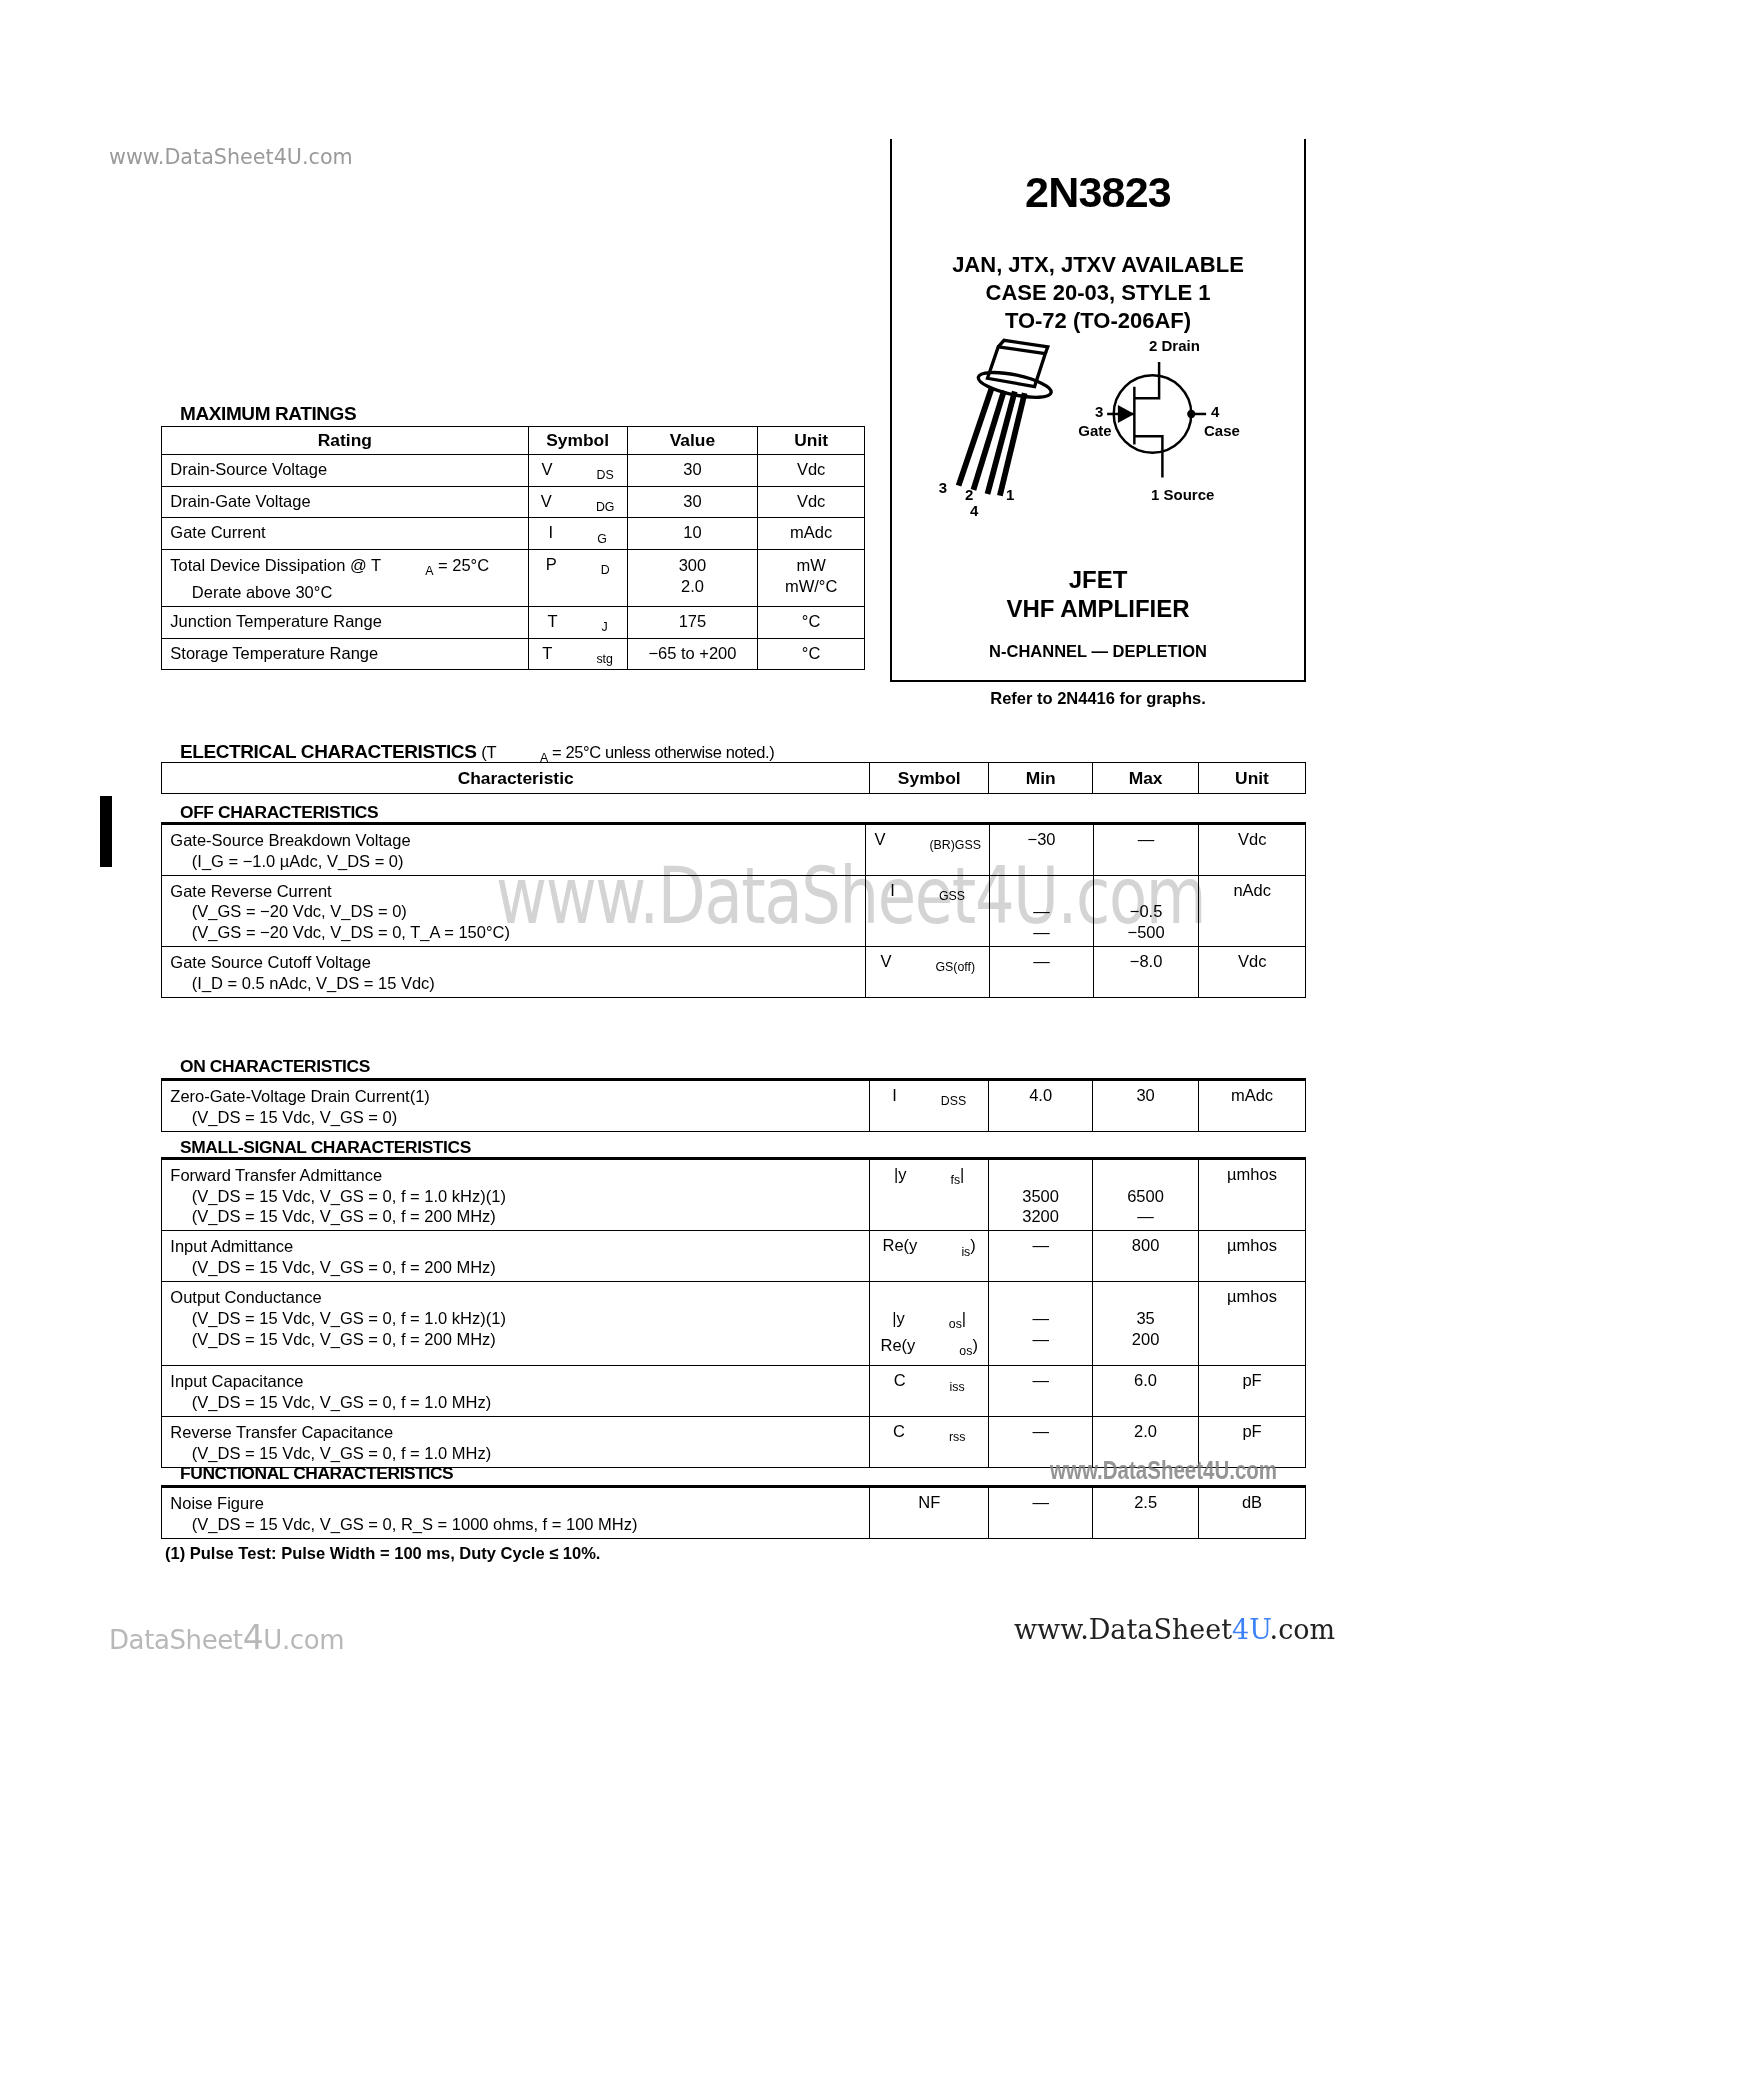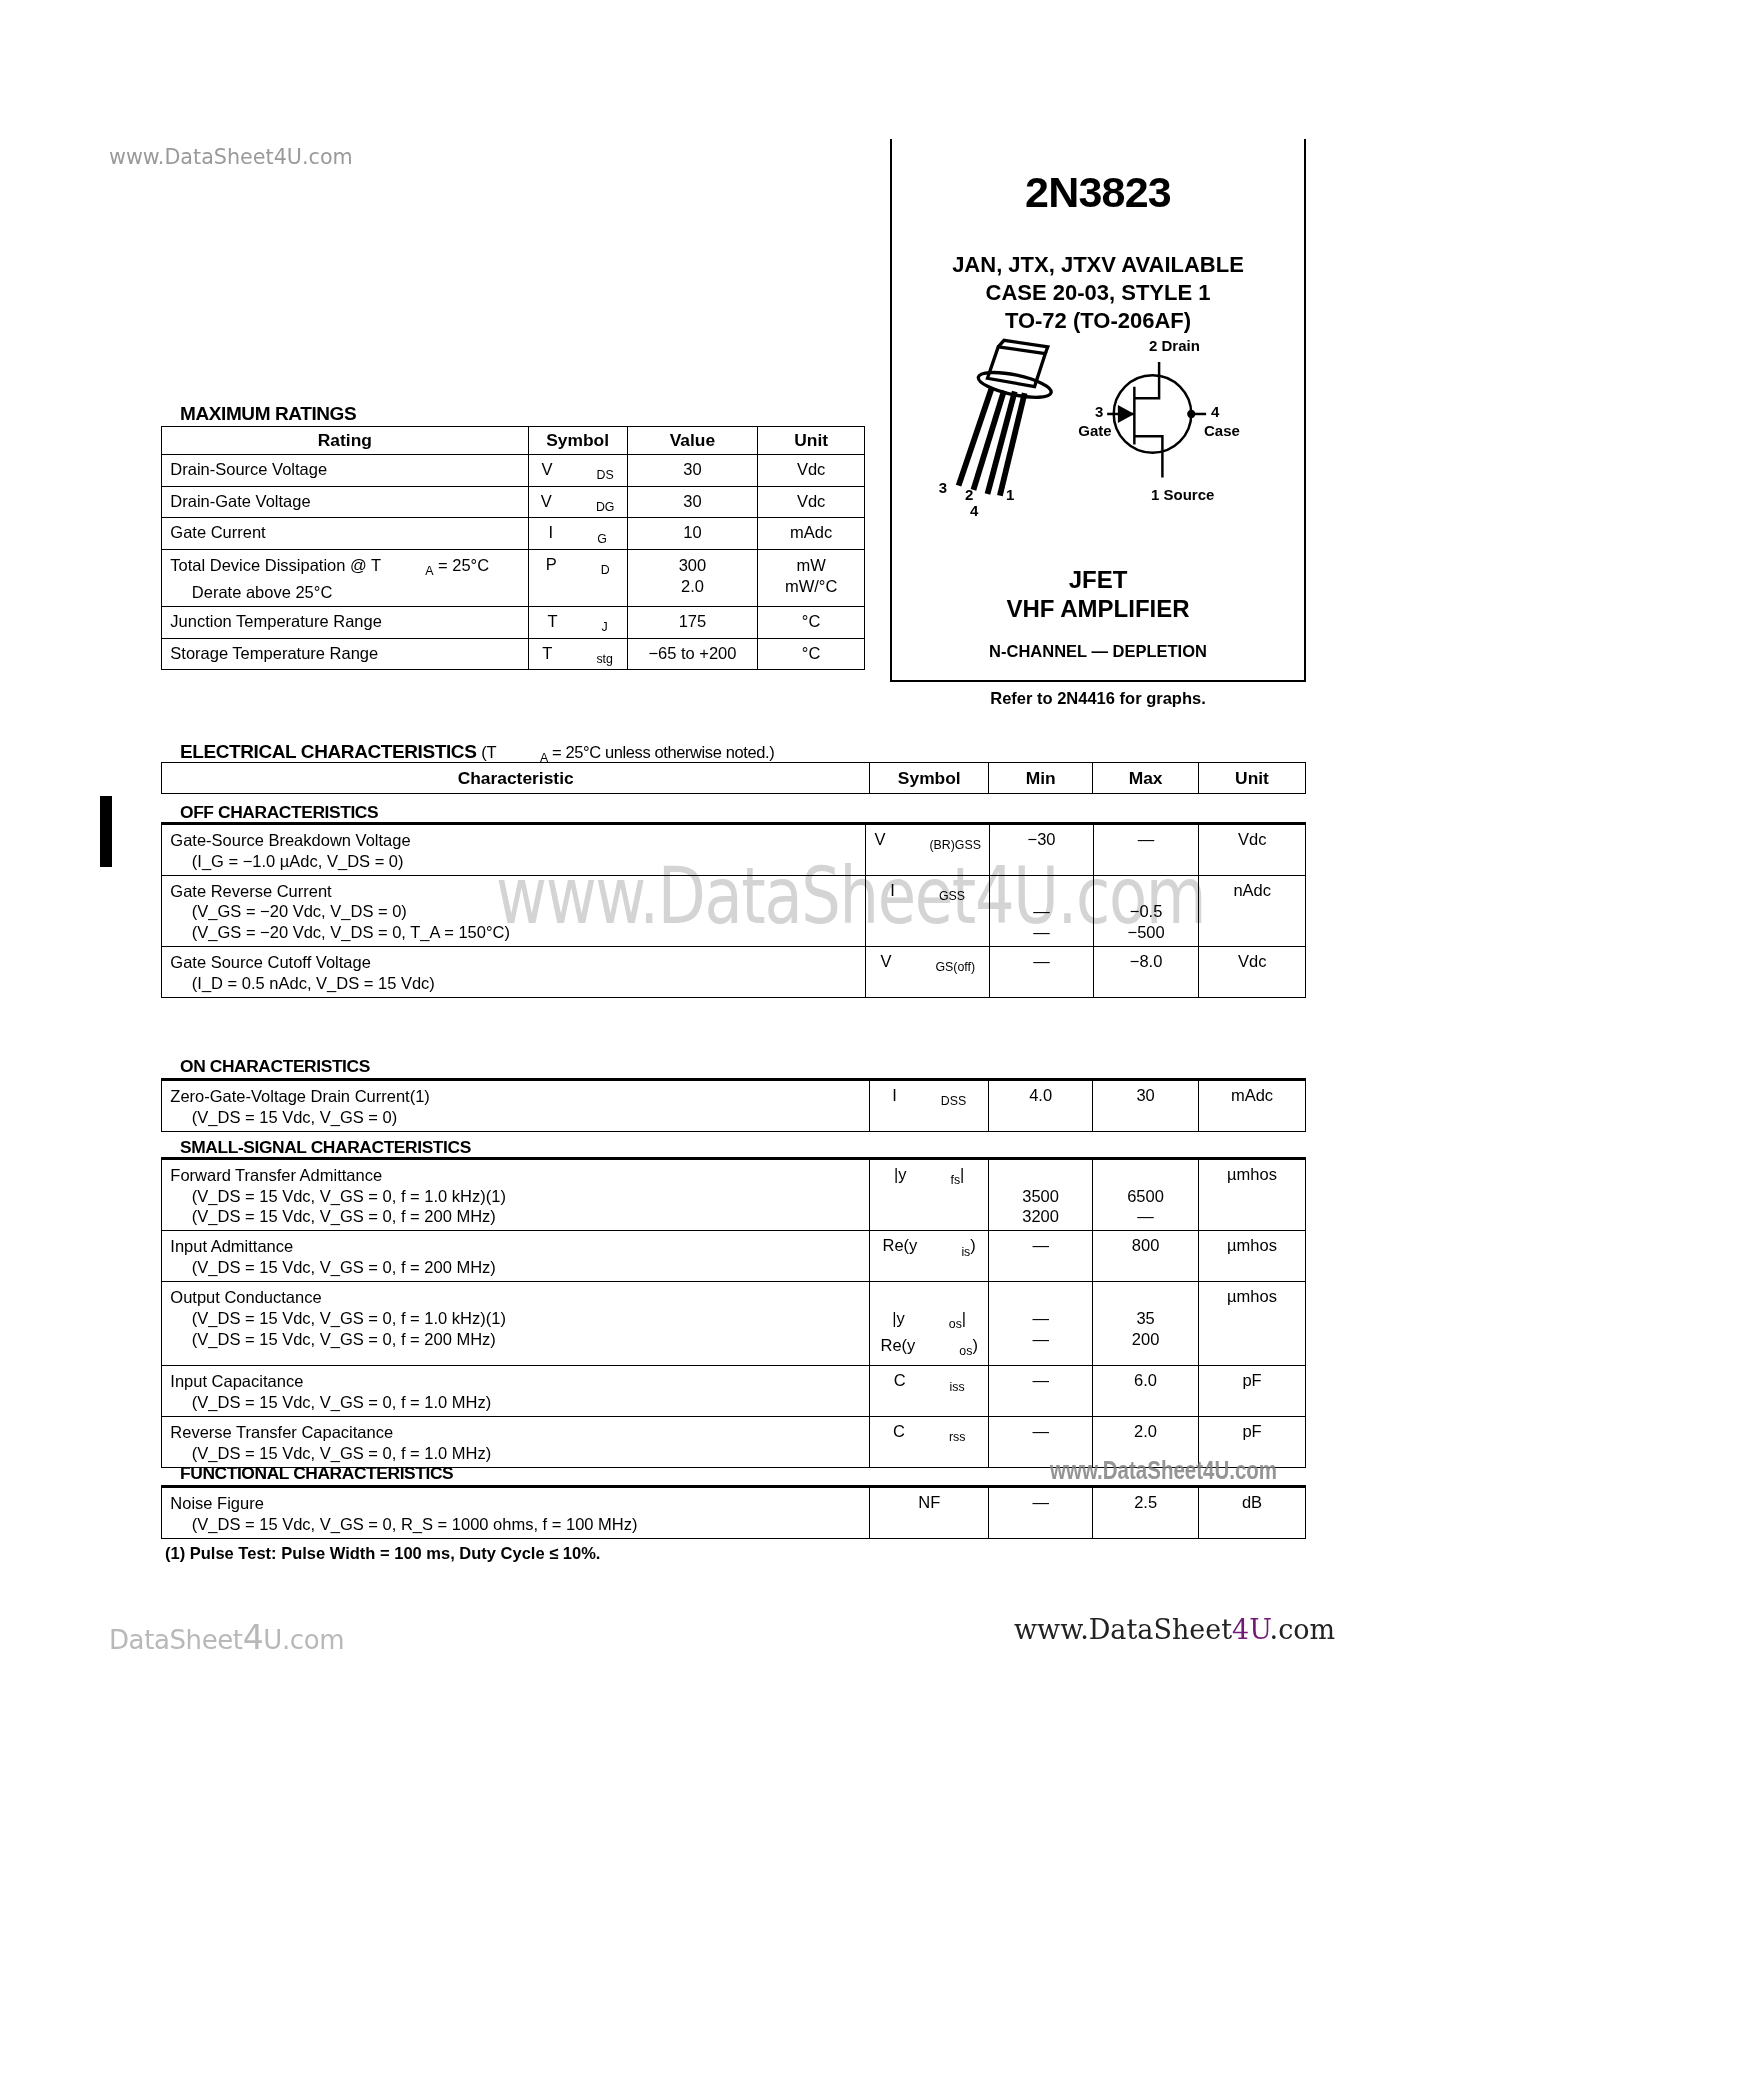--- a/index.html
+++ b/index.html
@@ -3,21 +3,21 @@
   <meta charset="utf-8">
   <style>
     html, body { margin: 0; padding: 0; background: #ffffff; }
     body { width: 1763px; height: 2091px; position: relative; overflow: hidden;
            font-family: "Liberation Sans", sans-serif; color: #000; }
     .abs { position: absolute; }
     .wm-top { left: 109px; top: 145px; font-size: 20.7px; color: #9a9a9a; font-family: "DejaVu Sans", sans-serif; }
     .wm-bottom-left { left: 109px; top: 1618px; font-size: 26px; color: #b8b8b8; font-family: "DejaVu Sans", sans-serif; letter-spacing: -0.4px; }
     .wm-bottom-left .big4 { font-size: 33px; }
     .wm-bottom-right { left: 1014px; top: 1614px; font-size: 27px; color: #222; font-family: "DejaVu Serif", serif; }
-    .wm-bottom-right .blue { color: #701a75; }
+    .wm-bottom-right .blue { color: #3b82f6; }
     .wm-center { left: 496px; top: 851px; font-size: 78px; color: rgba(160,160,160,0.45); font-family: "DejaVu Sans", sans-serif; letter-spacing: -1.7px; transform: scaleX(0.8); transform-origin: left top; pointer-events: none; }
     .wm-inline { left: 1050px; top: 1456px; font-size: 25px; color: rgba(130,130,130,0.85); font-family: "Liberation Sans", sans-serif; font-weight: bold; transform: scaleX(0.82); transform-origin: left top; }
     .side-bar { left: 100px; top: 796px; width: 12.4px; height: 71px; background: #000; }
 
     
     .info-box { left: 890px; top: 139px; width: 416px; height: 543px; border-left: 2.5px solid #000; border-right: 2.5px solid #000; border-bottom: 2.5px solid #000; box-sizing: border-box; }
     .part-number { left: 0; width: 100%; top: 29px; text-align: center; font-size: 43px; font-weight: bold; letter-spacing: -0.8px; }
     .avail { left: 0; width: 100%; top: 112px; text-align: center; font-size: 22px; font-weight: bold; line-height: 28px; }
     .type-title { left: 0; width: 100%; top: 426px; text-align: center; font-size: 24px; font-weight: bold; line-height: 29px; }
     .channel { left: 0; width: 100%; top: 503px; text-align: center; font-size: 16.5px; font-weight: bold; }
@@ -130,21 +130,21 @@
   </tr>
   <tr style="height:30px">
     <td class="cell-pad">Gate Current</td>
     <td class="c cell-pad"><span>I</span><span class="sub">G</span></td>
     <td class="c cell-pad">10</td>
     <td class="c cell-pad">mAdc</td>
   </tr>
   <tr style="height:50px">
     <td class="cell-pad">
       <span class="line"><span>Total Device Dissipation @ T</span><span class="sub">A</span><span> = 25°C</span></span>
-      <span class="line ind">Derate above 25°C</span>
+      <span class="line ind">Derate above 30°C</span>
     </td>
     <td class="c cell-pad"><span>P</span><span class="sub">D</span></td>
     <td class="c cell-pad">
           <span class="line">300</span>
           <span class="line">2.0</span>
         </td>
     <td class="c cell-pad">
           <span class="line">mW</span>
           <span class="line">mW/°C</span>
         </td>

